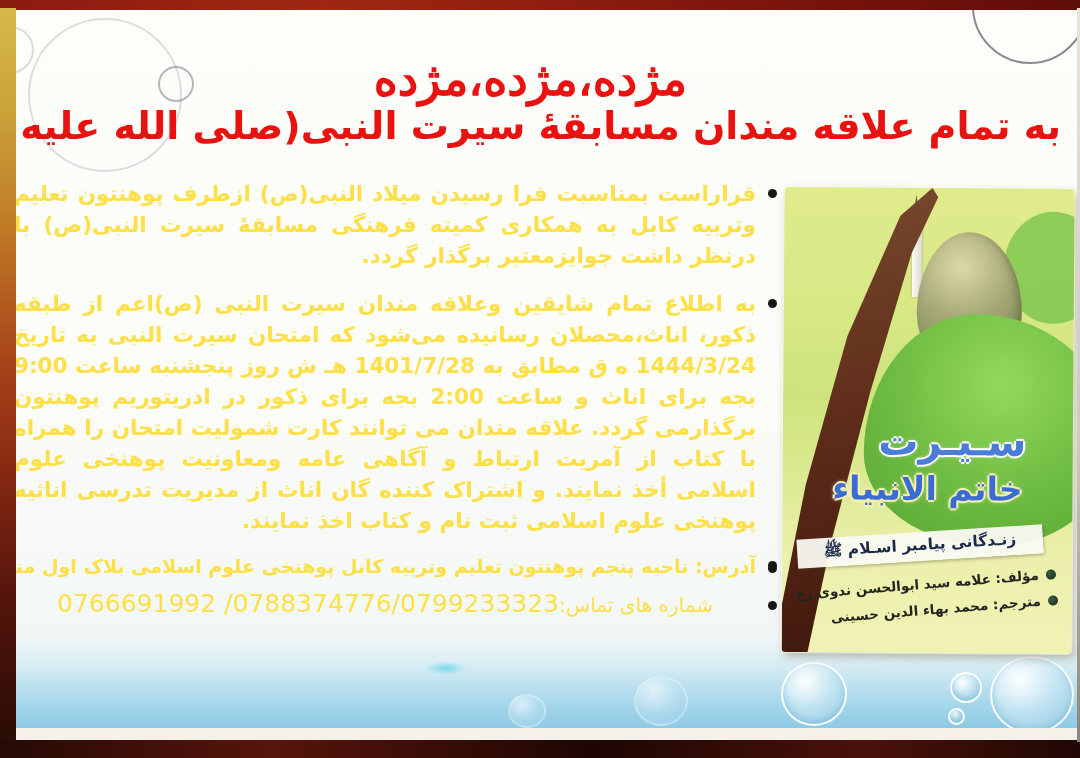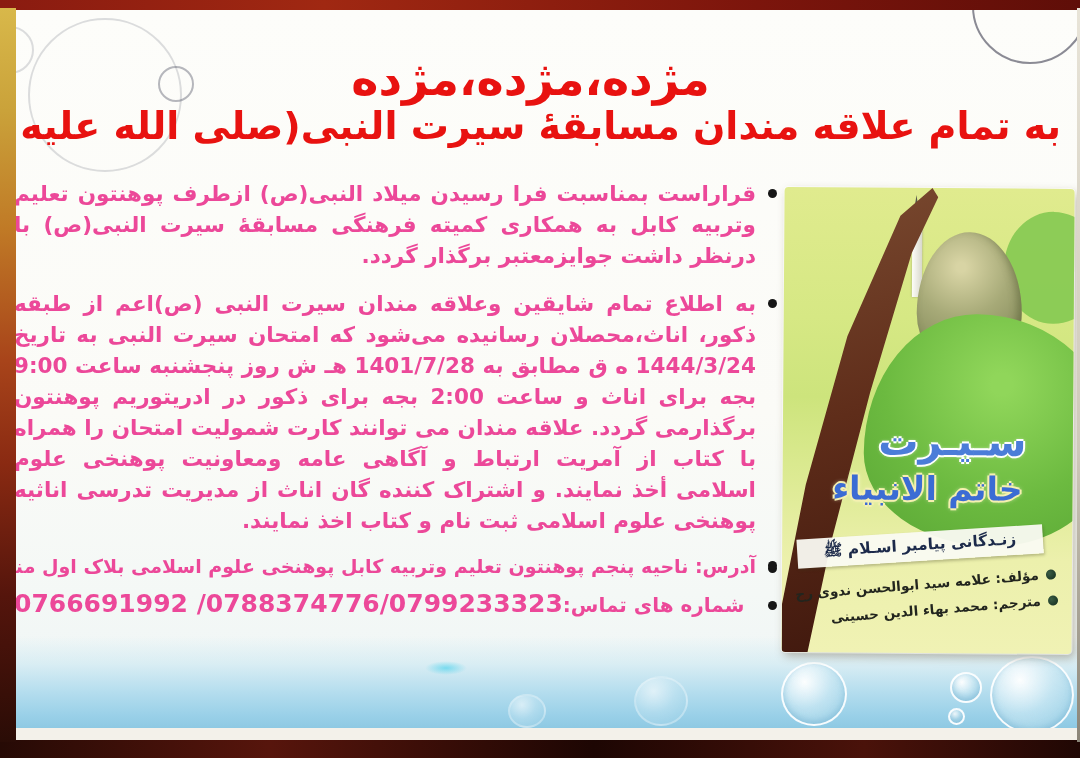--- a/index.html
+++ b/index.html
@@ -23,33 +23,33 @@
   
   .poster{position:absolute;left:16px;top:10px;width:1061px;height:730px;
     background:linear-gradient(180deg,#fdfdfa 0%,#fbfbf7 55%,#f4f8f6 80%,#ecf4f5 100%);}
 
   
   .ring{position:absolute;border-radius:50%;border:2px solid rgba(95,98,112,.45);background:transparent;}
   .ring.faint{border-color:rgba(120,122,135,.25);}
 
   
   .heading1{position:absolute;left:0;top:52px;width:1061px;text-align:center;
-    color:#e81210;font-weight:700;font-size:46px;letter-spacing:0px;white-space:nowrap;}
+    color:#e81210;font-weight:700;font-size:46px;letter-spacing:0px;white-space:nowrap;font-family:Liberation Serif, serif;}
   .heading2{position:absolute;left:0;top:104px;width:1061px;text-align:center;
     color:#e81210;font-weight:700;font-size:38px;letter-spacing:-1px;white-space:nowrap;}
 
   
   .text-block{position:absolute;right:300px;left:14px;top:178px;
-    direction:rtl;color:#ec4899;}
+    direction:rtl;color:#fde047;}
   .para{position:relative;padding-right:24px;text-align:justify;
     font-size:21.5px;line-height:31px;font-weight:700;margin-bottom:17px;}
   .para .dot{position:absolute;right:3px;top:11px;width:9px;height:9px;border-radius:50%;background:#161616;}
   .para.small{font-size:19px;line-height:27px;margin-bottom:9px;white-space:nowrap;text-align:right;}
-  .contact{position:relative;padding-right:24px;direction:rtl;text-align:left;
-    font-size:20px;font-weight:700;margin-top:6px;}
+  .contact{position:relative;padding-right:24px;direction:rtl;text-align:center;
+    font-size:20px;font-weight:400;margin-top:6px;}
   .contact .dot{position:absolute;right:3px;top:12px;width:9px;height:9px;border-radius:50%;background:#161616;}
   .contact .nums{direction:ltr;unicode-bidi:isolate;font-size:25px;letter-spacing:.5px;}
   .cyan-smudge{position:absolute;left:425px;top:661px;width:42px;height:14px;border-radius:50%;
     background:radial-gradient(ellipse,rgba(45,205,235,.55),rgba(45,205,235,0) 70%);}
 
   
   .band{position:absolute;left:16px;top:636px;width:1061px;height:94px;
     background:linear-gradient(180deg,rgba(220,240,248,0) 0%,rgba(198,230,242,.55) 30%,#b4ddee 60%,#99d0e8 85%,#8cc8e2 100%);}
   .bubble{position:absolute;border-radius:50%;
     background:radial-gradient(circle at 35% 30%,rgba(255,255,255,.95),rgba(205,233,244,.65) 45%,rgba(150,205,228,.8));

